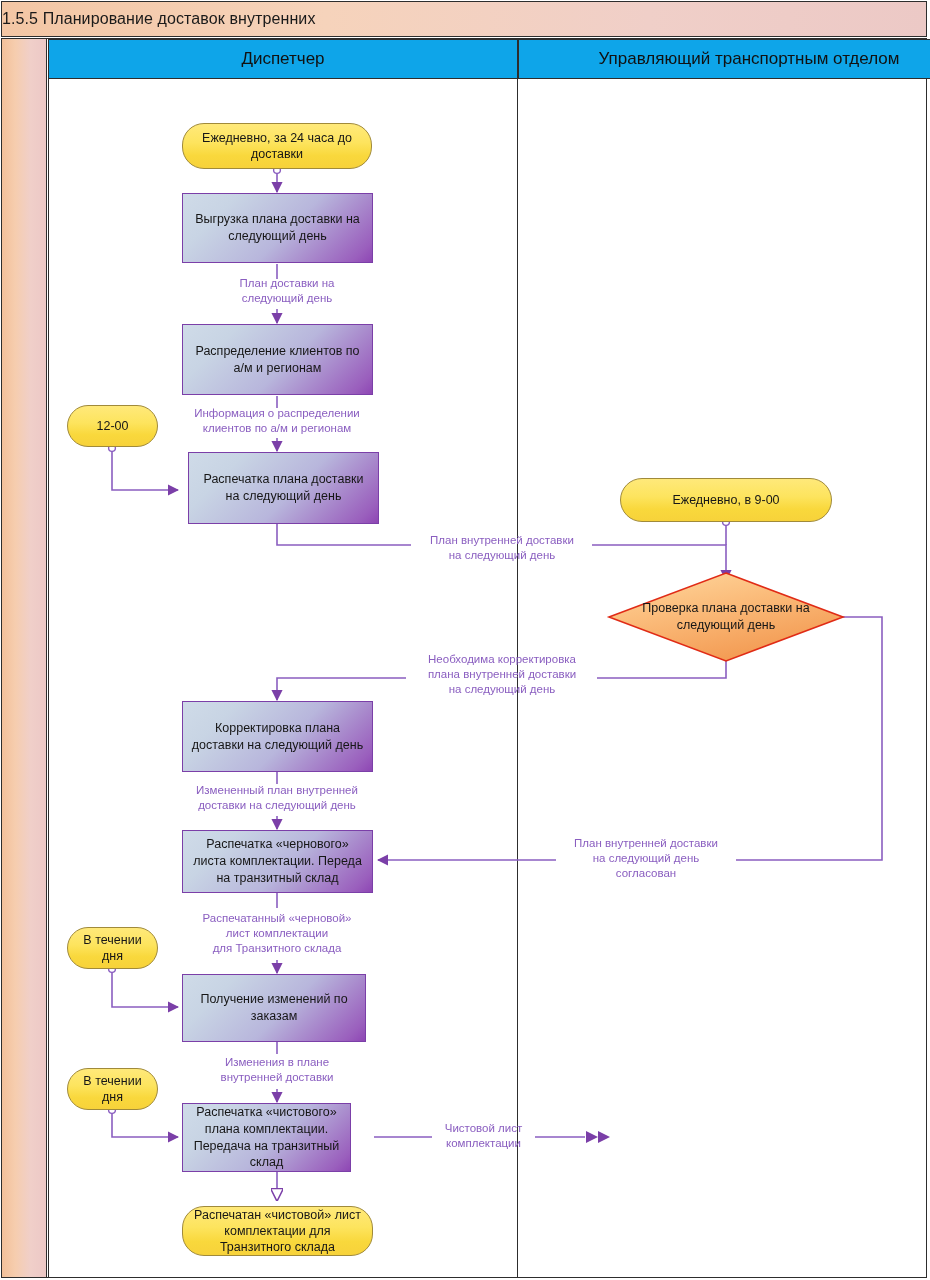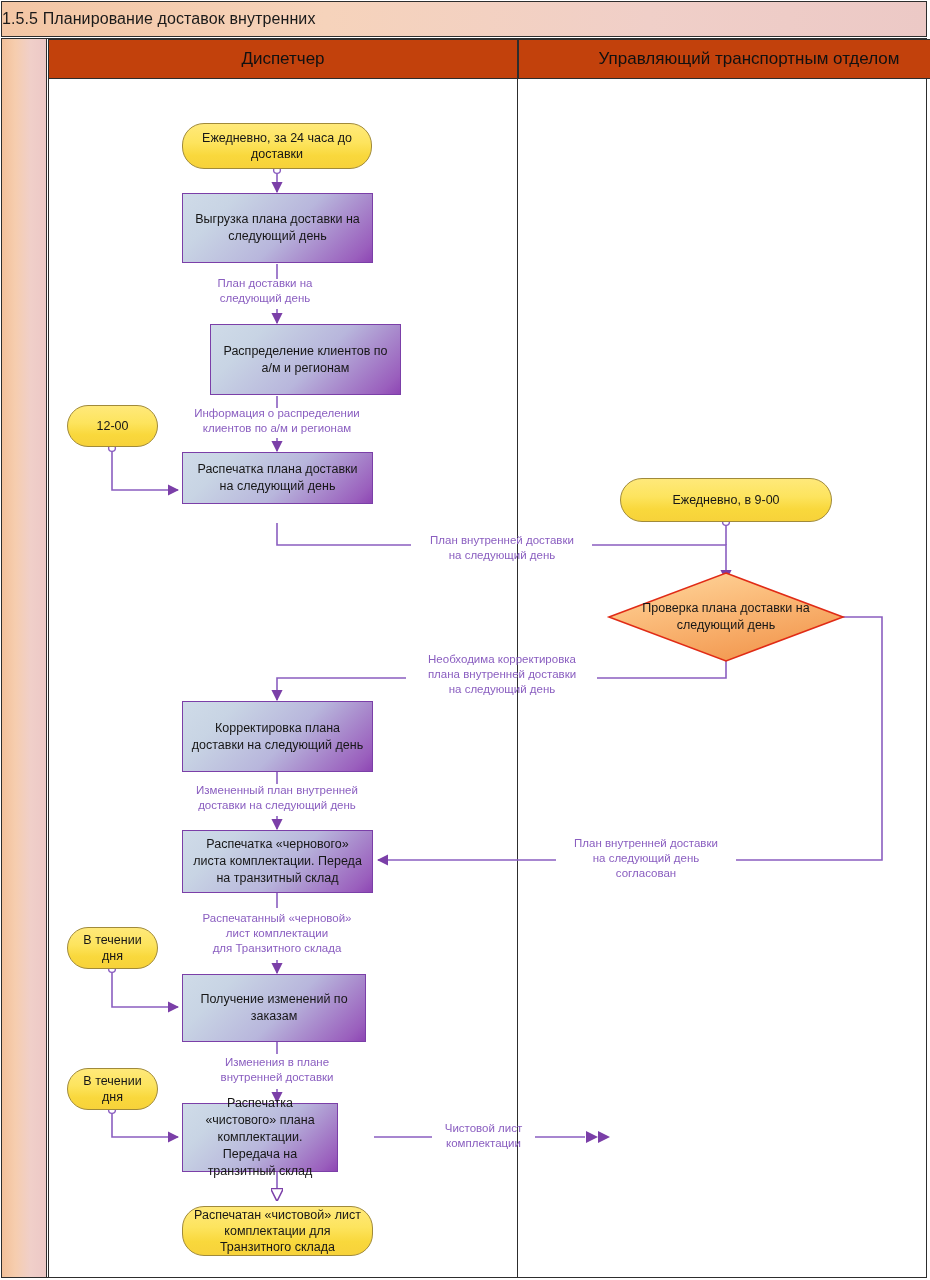--- a/index.html
+++ b/index.html
@@ -21,21 +21,21 @@
     border:1px solid #2d2d2d;box-sizing:border-box;background:#fff;
   }
   
   #left-strip{
     position:absolute;left:0px;top:0px;width:45px;height:1238px;
     background:linear-gradient(90deg,#f2c09a 0%,#f6cdae 30%,#f0cfc9 65%,#ecc8c6 100%);
     border-right:1px solid #2d2d2d;box-sizing:border-box;
   }
   
   .lane-head{
-    position:absolute;height:40px;background:#c2410c;
+    position:absolute;height:40px;background:#0ea5e9;
     border:1px solid #2d2d2d;box-sizing:border-box;
     display:flex;align-items:center;justify-content:center;
     font-size:17px;color:#111;
   }
   #lane-head-1{left:46px;top:0px;width:470px;}
   #lane-head-2{left:516px;top:0px;width:462px;}
   
   #lane-sep{
     position:absolute;left:515px;top:40px;width:1px;height:1198px;background:#2d2d2d;
   }
@@ -164,29 +164,29 @@
   </svg>
 
   <div class="node term" style="left:182px;top:123px;width:190px;height:46px;">
     <span>Ежедневно, за 24 часа до доставки</span>
   </div>
 
   <div class="node proc" style="left:182px;top:193px;width:191px;height:70px;">
     <span>Выгрузка плана доставки на следующий день</span>
   </div>
 
-  <div class="node proc" style="left:182px;top:324px;width:191px;height:71px;margin-left:28px;">
+  <div class="node proc" style="left:182px;top:324px;width:191px;height:71px;">
     <span>Распределение клиентов по а/м и регионам</span>
   </div>
 
   <div class="node term" style="left:67px;top:405px;width:91px;height:42px;">
     <span>12-00</span>
   </div>
 
-  <div class="node proc" style="left:182px;top:452px;width:191px;height:52px;">
+  <div class="node proc" style="left:188px;top:452px;width:191px;height:72px;">
     <span>Распечатка плана доставки на следующий день</span>
   </div>
 
   <div class="node term" style="left:620px;top:478px;width:212px;height:44px;">
     <span>Ежедневно, в 9-00</span>
   </div>
 
   <div class="diamond-wrap" style="left:626px;top:590px;width:200px;height:54px;">
     <div class="diamond-lbl">Проверка плана доставки на следующий день</div>
   </div>
@@ -204,29 +204,29 @@
   </div>
 
   <div class="node proc" style="left:182px;top:974px;width:184px;height:68px;">
     <span>Получение изменений по заказам</span>
   </div>
 
   <div class="node term" style="left:67px;top:1068px;width:91px;height:42px;">
     <span>В течении дня</span>
   </div>
 
-  <div class="node proc" style="left:182px;top:1103px;width:156px;height:69px;justify-content:flex-end;">
+  <div class="node proc" style="left:182px;top:1103px;width:169px;height:69px;justify-content:flex-end;">
     <span>Распечатка «чистового» плана комплектации. Передача на транзитный склад</span>
   </div>
 
   <div class="node term" style="left:182px;top:1206px;width:191px;height:50px;justify-content:center;">
     <span>Распечатан «чистовой» лист комплектации для Транзитного склада</span>
   </div>
 
-  <div class="elabel" style="left:165px;top:276px;width:200px;">План доставки на
+  <div class="elabel" style="left:187px;top:276px;width:200px;">План доставки на
 следующий день</div>
 
   <div class="elabel" style="left:167px;top:406px;width:220px;">Информация о распределении
 клиентов по а/м и регионам</div>
 
   <div class="elabel" style="left:411px;top:533px;width:182px;">План внутренней доставки
 на следующий день</div>
 
   <div class="elabel" style="left:406px;top:652px;width:192px;">Необходима корректировка
 плана внутренней доставки

